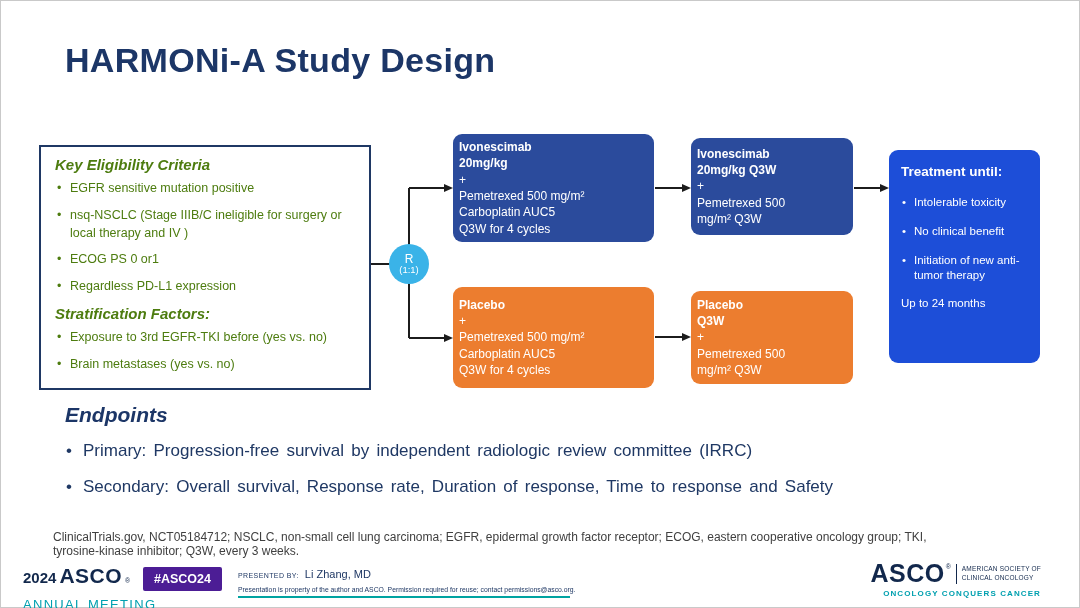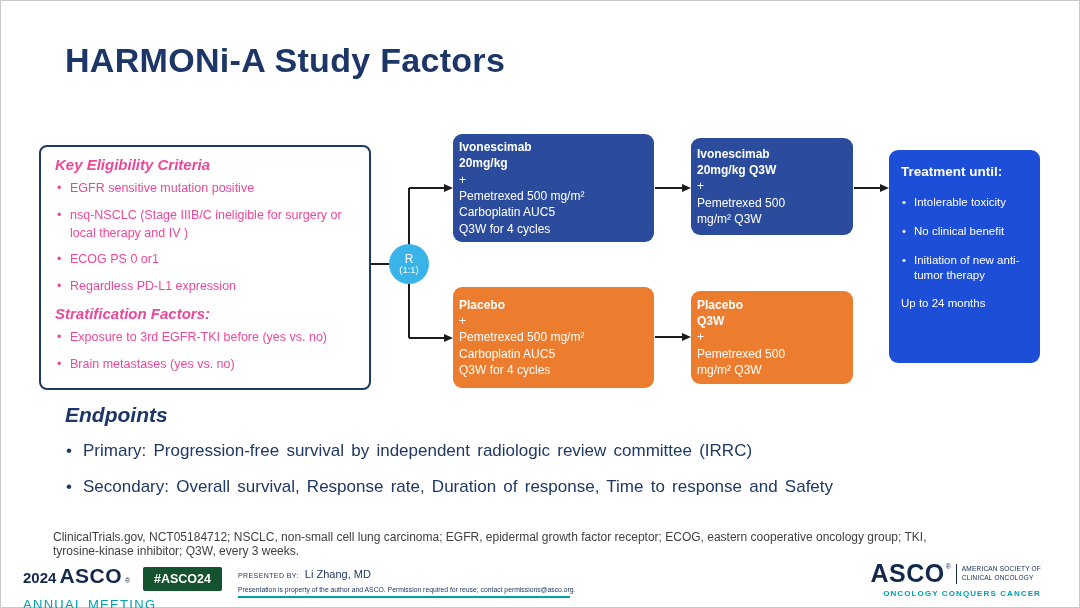--- a/index.html
+++ b/index.html
@@ -6,21 +6,21 @@
   html,body { width:1080px; height:608px; }
   body { font-family:"Liberation Sans", sans-serif; background:#ffffff; position:relative; overflow:hidden; }
   .slide { position:absolute; inset:0; background:#fff; border:1px solid #c9c9c9; }
 
   .title { position:absolute; left:64px; top:40px; font-size:34px; font-weight:bold; color:#1c3667; letter-spacing:0.3px; }
 
   .connectors { position:absolute; left:0; top:0; z-index:1; }
   .conn { stroke:#1c1c1c; stroke-width:2; fill:none; }
 
   .elig-box { position:absolute; left:38px; top:144px; width:332px; height:245px; border:2px solid #1F3864;
-              border-radius:8px; background:#fff; padding:9px 8px 6px 14px; color:#ec4899; z-index:2; }
+              border-radius:0; background:#fff; padding:9px 8px 6px 14px; color:#4d7c0f; z-index:2; }
   .elig-heading { font-size:15px; font-weight:bold; font-style:italic; margin-bottom:7px; }
   .elig-heading.strat { margin-top:1px; }
   .elig-list { list-style:none; font-size:12.5px; }
   .elig-list li { position:relative; padding-left:15px; margin-bottom:9px; line-height:1.42; }
   .elig-list li::before { content:"•"; position:absolute; left:2px; }
 
   .r-circle { position:absolute; left:388px; top:243px; width:40px; height:40px; border-radius:50%;
               background:#3AB3E8; color:#fff; display:flex; flex-direction:column; align-items:center;
               justify-content:center; z-index:3; line-height:1.05; }
   .r-letter { font-size:12px; }
@@ -46,21 +46,21 @@
 
   .footnote { position:absolute; left:52px; top:529px; width:920px; font-size:12px; color:#404040; }
 
   .meeting-logo { position:absolute; left:22px; top:563px; color:#12284C; }
   .logo-row { display:flex; align-items:baseline; gap:3px; }
   .logo-year { font-size:15px; font-weight:bold; }
   .logo-asco { font-size:21px; font-weight:bold; letter-spacing:0.5px; }
   .logo-reg { font-size:7px; }
   .logo-sub { font-size:13px; color:#00A0AF; font-weight:normal; letter-spacing:1.3px; margin-top:9px; }
 
-  .hashtag-badge { position:absolute; left:142px; top:566px; background:#14532d; color:#fff; font-weight:bold;
+  .hashtag-badge { position:absolute; left:142px; top:566px; background:#4c1d95; color:#fff; font-weight:bold;
                    font-size:12.5px; padding:5px 11px; border-radius:2px; z-index:2; }
 
   .presented { position:absolute; left:237px; top:567px; color:#1f3864; }
   .pb-row { display:flex; align-items:baseline; gap:6px; }
   .pb-label { font-size:7px; letter-spacing:0.4px; }
   .pb-name { font-size:11px; }
   .pb-disclaimer { font-size:6.8px; margin-top:6px; }
   .pb-underline { width:332px; height:2px; background:#00A3A1; margin-top:3px; }
 
   .asco-logo { position:absolute; right:38px; top:560px; display:flex; flex-direction:column; align-items:flex-end; }
@@ -69,21 +69,21 @@
   .asco-reg { font-size:7px; color:#12284C; align-self:flex-start; margin:2px 5px 0 1px; }
   .asco-divider { width:1px; height:20px; background:#12284C; margin-right:5px; }
   .asco-small { font-size:6.5px; color:#12284C; line-height:1.3; letter-spacing:0.2px; }
   .asco-tagline { font-size:8px; color:#00A0AF; font-weight:bold; letter-spacing:1.1px; margin-top:3px; }
 </style>
 </head>
 <body>
 
 <div class="slide">
 
-  <h1 class="title">HARMONi-A Study Factors</h1>
+  <h1 class="title">HARMONi-A Study Design</h1>
 
   <svg class="connectors" width="1080" height="608" viewBox="0 0 1080 608">
     <defs>
       <marker id="arw" markerWidth="10" markerHeight="8" refX="1" refY="4" orient="auto" markerUnits="userSpaceOnUse">
         <path d="M0,0 L9,4 L0,8 Z" fill="#1c1c1c"></path>
       </marker>
     </defs>
     <path class="conn" d="M369,263 H407"></path>
     <path class="conn" d="M408,187 V337"></path>
     <path class="conn" d="M408,187 H444" marker-end="url(#arw)"></path>

